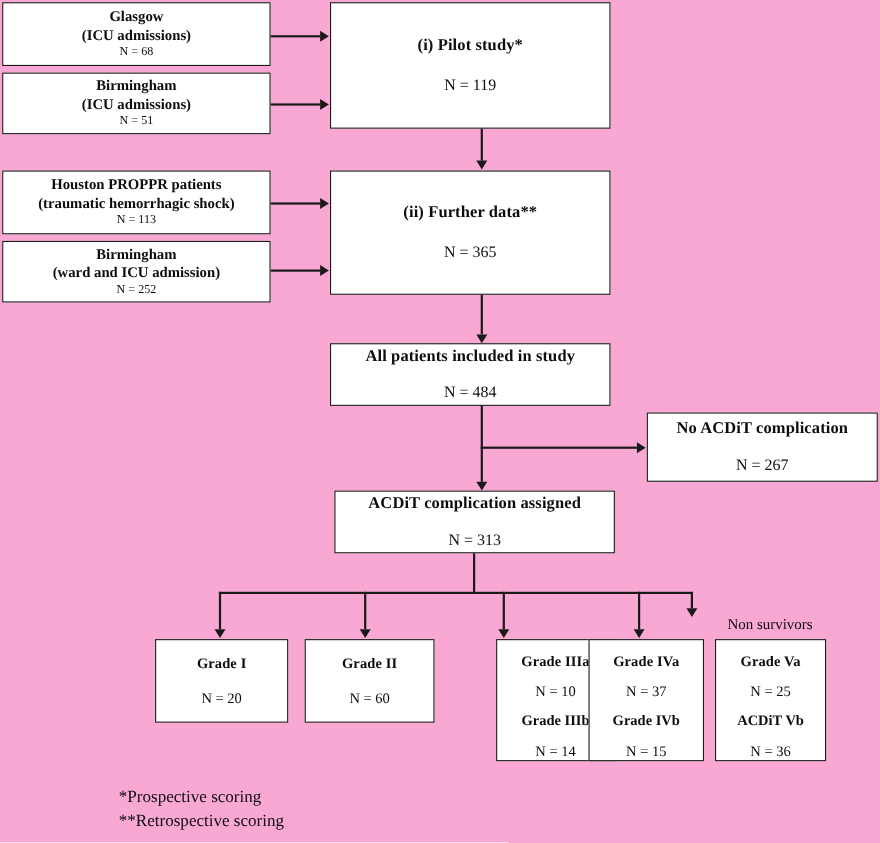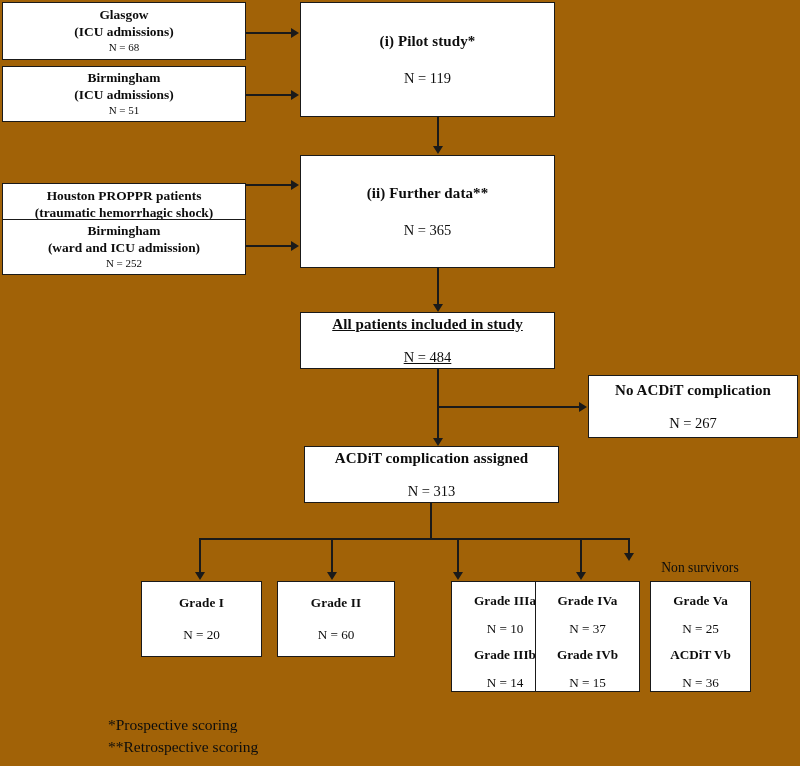--- a/index.html
+++ b/index.html
@@ -9,21 +9,21 @@
     background: #ffffff;
   }
   body {
     font-family: "Liberation Serif", "DejaVu Serif", serif;
     color: #0d0d0d;
   }
   #flowchart {
     position: relative;
     width: 800px;
     height: 766px;
-    background: #a16207;
+    background: #f9a8d4;
     overflow: hidden;
   }
   .box {
     position: absolute;
     border: 1.6px solid #1a1a1a;
     background: #ffffff;
     display: flex;
     flex-direction: column;
     align-items: center;
     justify-content: center;
@@ -109,21 +109,21 @@
     <div class="l2">(ICU admissions)</div>
     <div class="l3">N = 68</div>
   </div>
 
   <div class="box src" style="left:2px; top:66px; width:244px; height:56px;">
     <div class="l1">Birmingham</div>
     <div class="l2">(ICU admissions)</div>
     <div class="l3">N = 51</div>
   </div>
 
-  <div class="box src" style="left:2px; top:155px; width:244px; height:58px;margin-top:28px;">
+  <div class="box src" style="left:2px; top:155px; width:244px; height:58px;">
     <div class="l1">Houston PROPPR patients</div>
     <div class="l2">(traumatic hemorrhagic shock)</div>
     <div class="l3">N = 113</div>
   </div>
 
   <div class="box src" style="left:2px; top:219px; width:244px; height:56px;">
     <div class="l1">Birmingham</div>
     <div class="l2">(ward and ICU admission)</div>
     <div class="l3">N = 252</div>
   </div>
@@ -133,21 +133,21 @@
     <div class="gapmid"></div>
     <div class="num">N = 119</div>
   </div>
 
   <div class="box" style="left:300px; top:155px; width:255px; height:113px;">
     <div class="ttl">(ii) Further data**</div>
     <div class="gapmid"></div>
     <div class="num">N = 365</div>
   </div>
 
-  <div class="box" style="left:300px; top:312px; width:255px; height:57px;text-decoration:underline;">
+  <div class="box" style="left:300px; top:312px; width:255px; height:57px;">
     <div class="ttl">All patients included in study</div>
     <div class="gapmid-sm"></div>
     <div class="num">N = 484</div>
   </div>
 
   <div class="box" style="left:588px; top:375px; width:210px; height:63px;">
     <div class="ttl">No ACDiT complication</div>
     <div class="gapmid-sm"></div>
     <div class="num">N = 267</div>
   </div>

